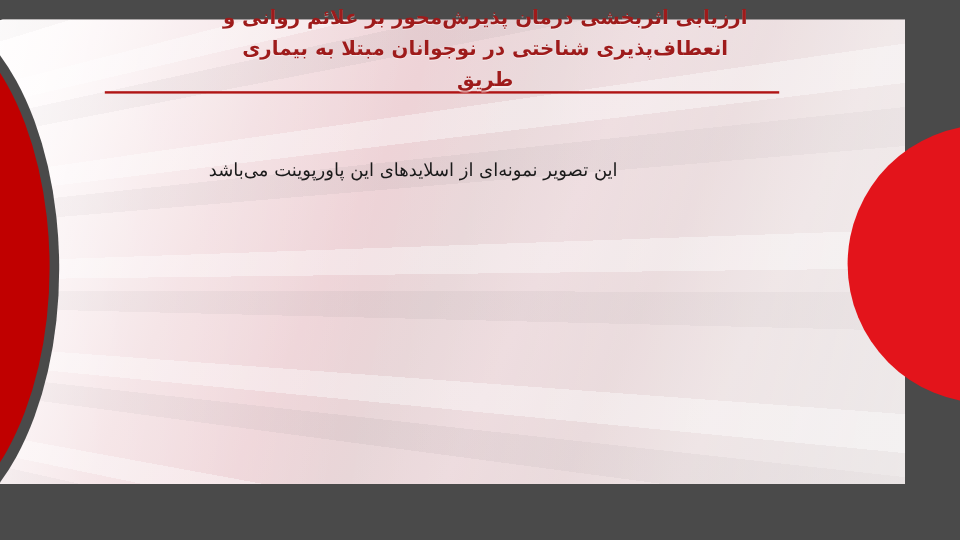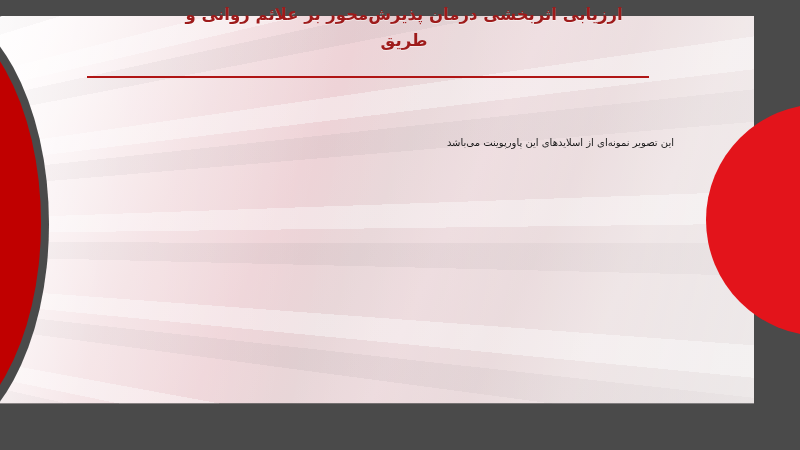--- a/index.html
+++ b/index.html
@@ -142,23 +142,23 @@
     background: #b01515;
   }
 
   
   .body {
     position: absolute;
     z-index: 6;
     left: 60px;
     top: 126px;
     width: 660px;
-    text-align: right;
+    text-align: center;
     color: #1a1a1a;
-    font-size: 10px;
+    font-size: 15px;
     line-height: 33px;
     direction: rtl;
   }
   .body-line { display: block; white-space: nowrap; }
 </style>
 </head>
 <body>
 
 <div id="slide">
 
@@ -168,20 +168,21 @@
     <div class="bands"></div>
     <div class="sheen"></div>
   </div>
 
   <div class="left-ellipse-outline"></div>
   <div class="left-ellipse"></div>
   <div class="right-circle"></div>
 
   <div class="title">
     <span class="title-line">ارزیابی اثربخشی درمان پذیرش‌محور بر علائم روانی و</span>
+    <span class="title-line">انعطاف‌پذیری شناختی در نوجوانان مبتلا به بیماری</span>
     <span class="title-line">طریق</span>
   </div>
 
   <div class="divider"></div>
 
   <div class="body">
     <span class="body-line">این تصویر نمونه‌ای از اسلایدهای این پاورپوینت می‌باشد</span>
   </div>
 
 </div>

